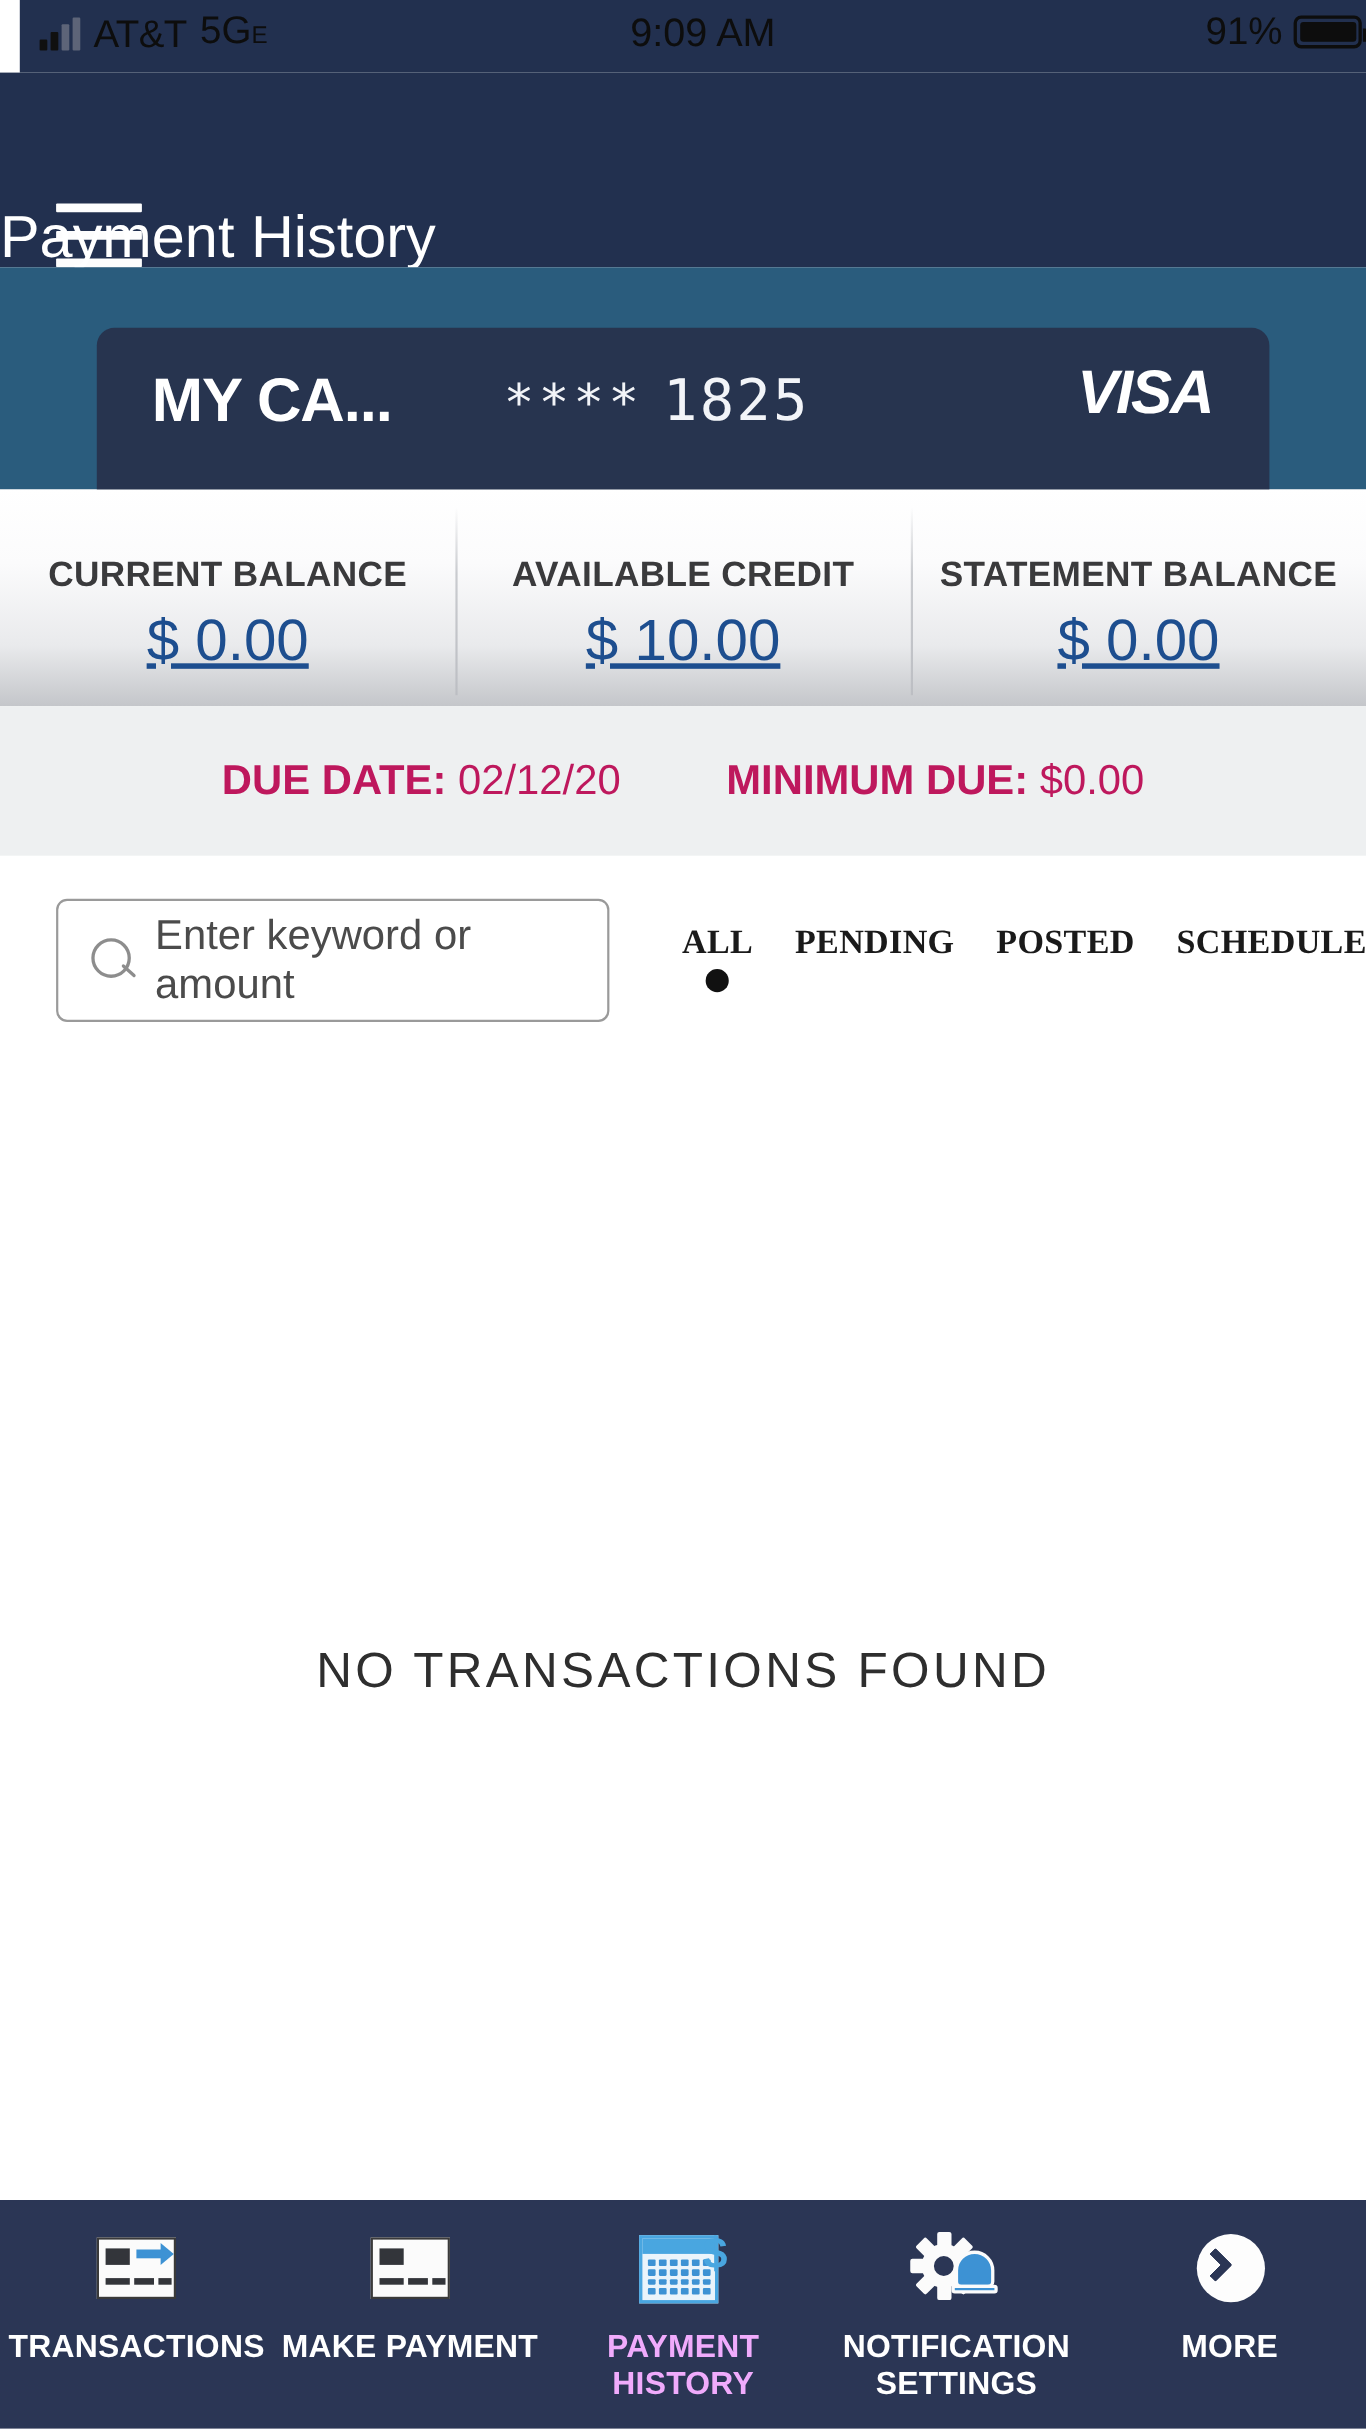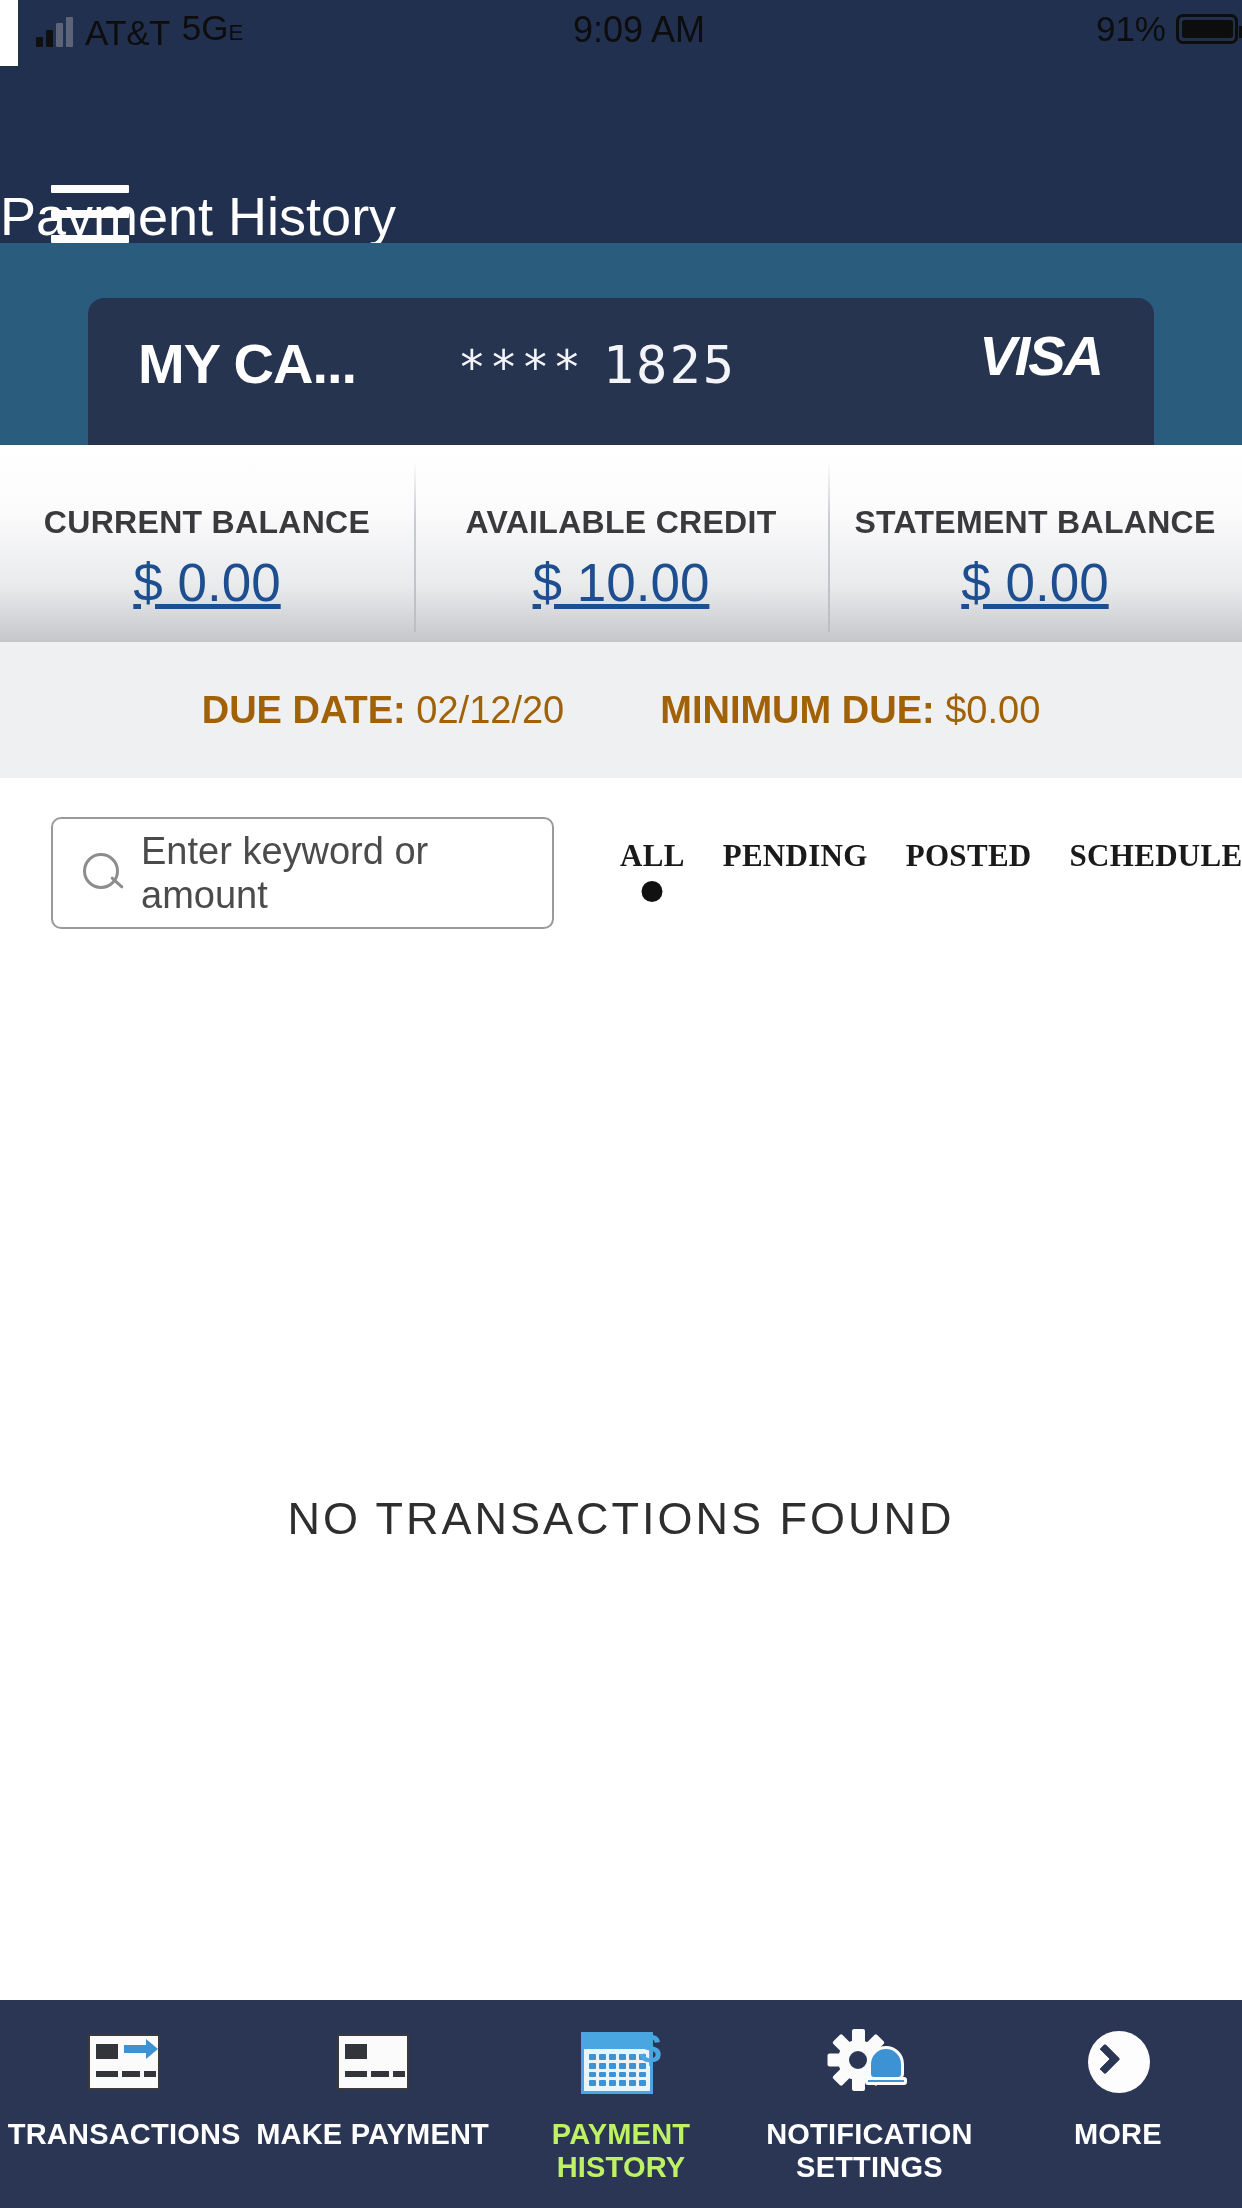--- a/index.html
+++ b/index.html
@@ -103,21 +103,21 @@
   }
   .bal-value{
     margin-top:14px; font-size:53px; color:#1d4e8f; line-height:58px; font-weight:400;text-decoration:underline;
   }
 
   
   .duestrip{
     position:absolute; top:642px; left:0; width:1242px; height:136px;
     background:#eef0f1; display:flex; align-items:center; justify-content:center; gap:96px;
   }
-  .due-item{ font-size:38px; line-height:44px; color:#a16207;}
+  .due-item{ font-size:38px; line-height:44px; color:#be185d;}
   .due-item b{ font-weight:700; }
   .due-item span{ font-weight:400; }
 
   
   .searchrow{ position:absolute; top:778px; left:0; width:1242px; height:150px; background:#fff;}
   .searchbox{
     position:absolute; left:51px; top:39px; width:503px; height:112px;
     border:2px solid #9a9a9a; border-radius:10px; background:#fff;
     display:flex; align-items:center; padding-left:28px; gap:18px; cursor:text;
   }
@@ -158,21 +158,21 @@
   }
   .navitem{
     flex:1 1 0; display:flex; flex-direction:column; align-items:center;
     cursor:pointer; gap:14px;
   }
   .navicon{ width:96px; height:76px; position:relative; display:block;}
   .navlabel{
     font-size:29px; font-weight:700; color:#ffffff; text-align:center;
     line-height:33px; letter-spacing:0.2px;
   }
-  .navitem.active .navlabel{ color:#bef264; }
+  .navitem.active .navlabel{ color:#f0abfc; }
 
   
   .ic-card{ position:absolute; left:12px; top:6px; width:72px; height:56px;
     background:#fbfbfb; border:2px solid #3a3a3a;}
   .ic-chip{ position:absolute; left:20px; top:16px; width:22px; height:15px; background:#33353a;}
   .ic-arrow{ position:absolute; left:48px; top:17px; width:24px; height:8px; background:#3d92d4;}
   .ic-arrow::after{ content:""; position:absolute; right:-10px; top:-6px;
     border-left:12px solid #3d92d4; border-top:10px solid transparent; border-bottom:10px solid transparent;}
   .ic-l1{ position:absolute; left:20px; top:43px; width:22px; height:6px; background:#33353a;}
   .ic-l2{ position:absolute; left:46px; top:43px; width:18px; height:6px; background:#33353a;}

